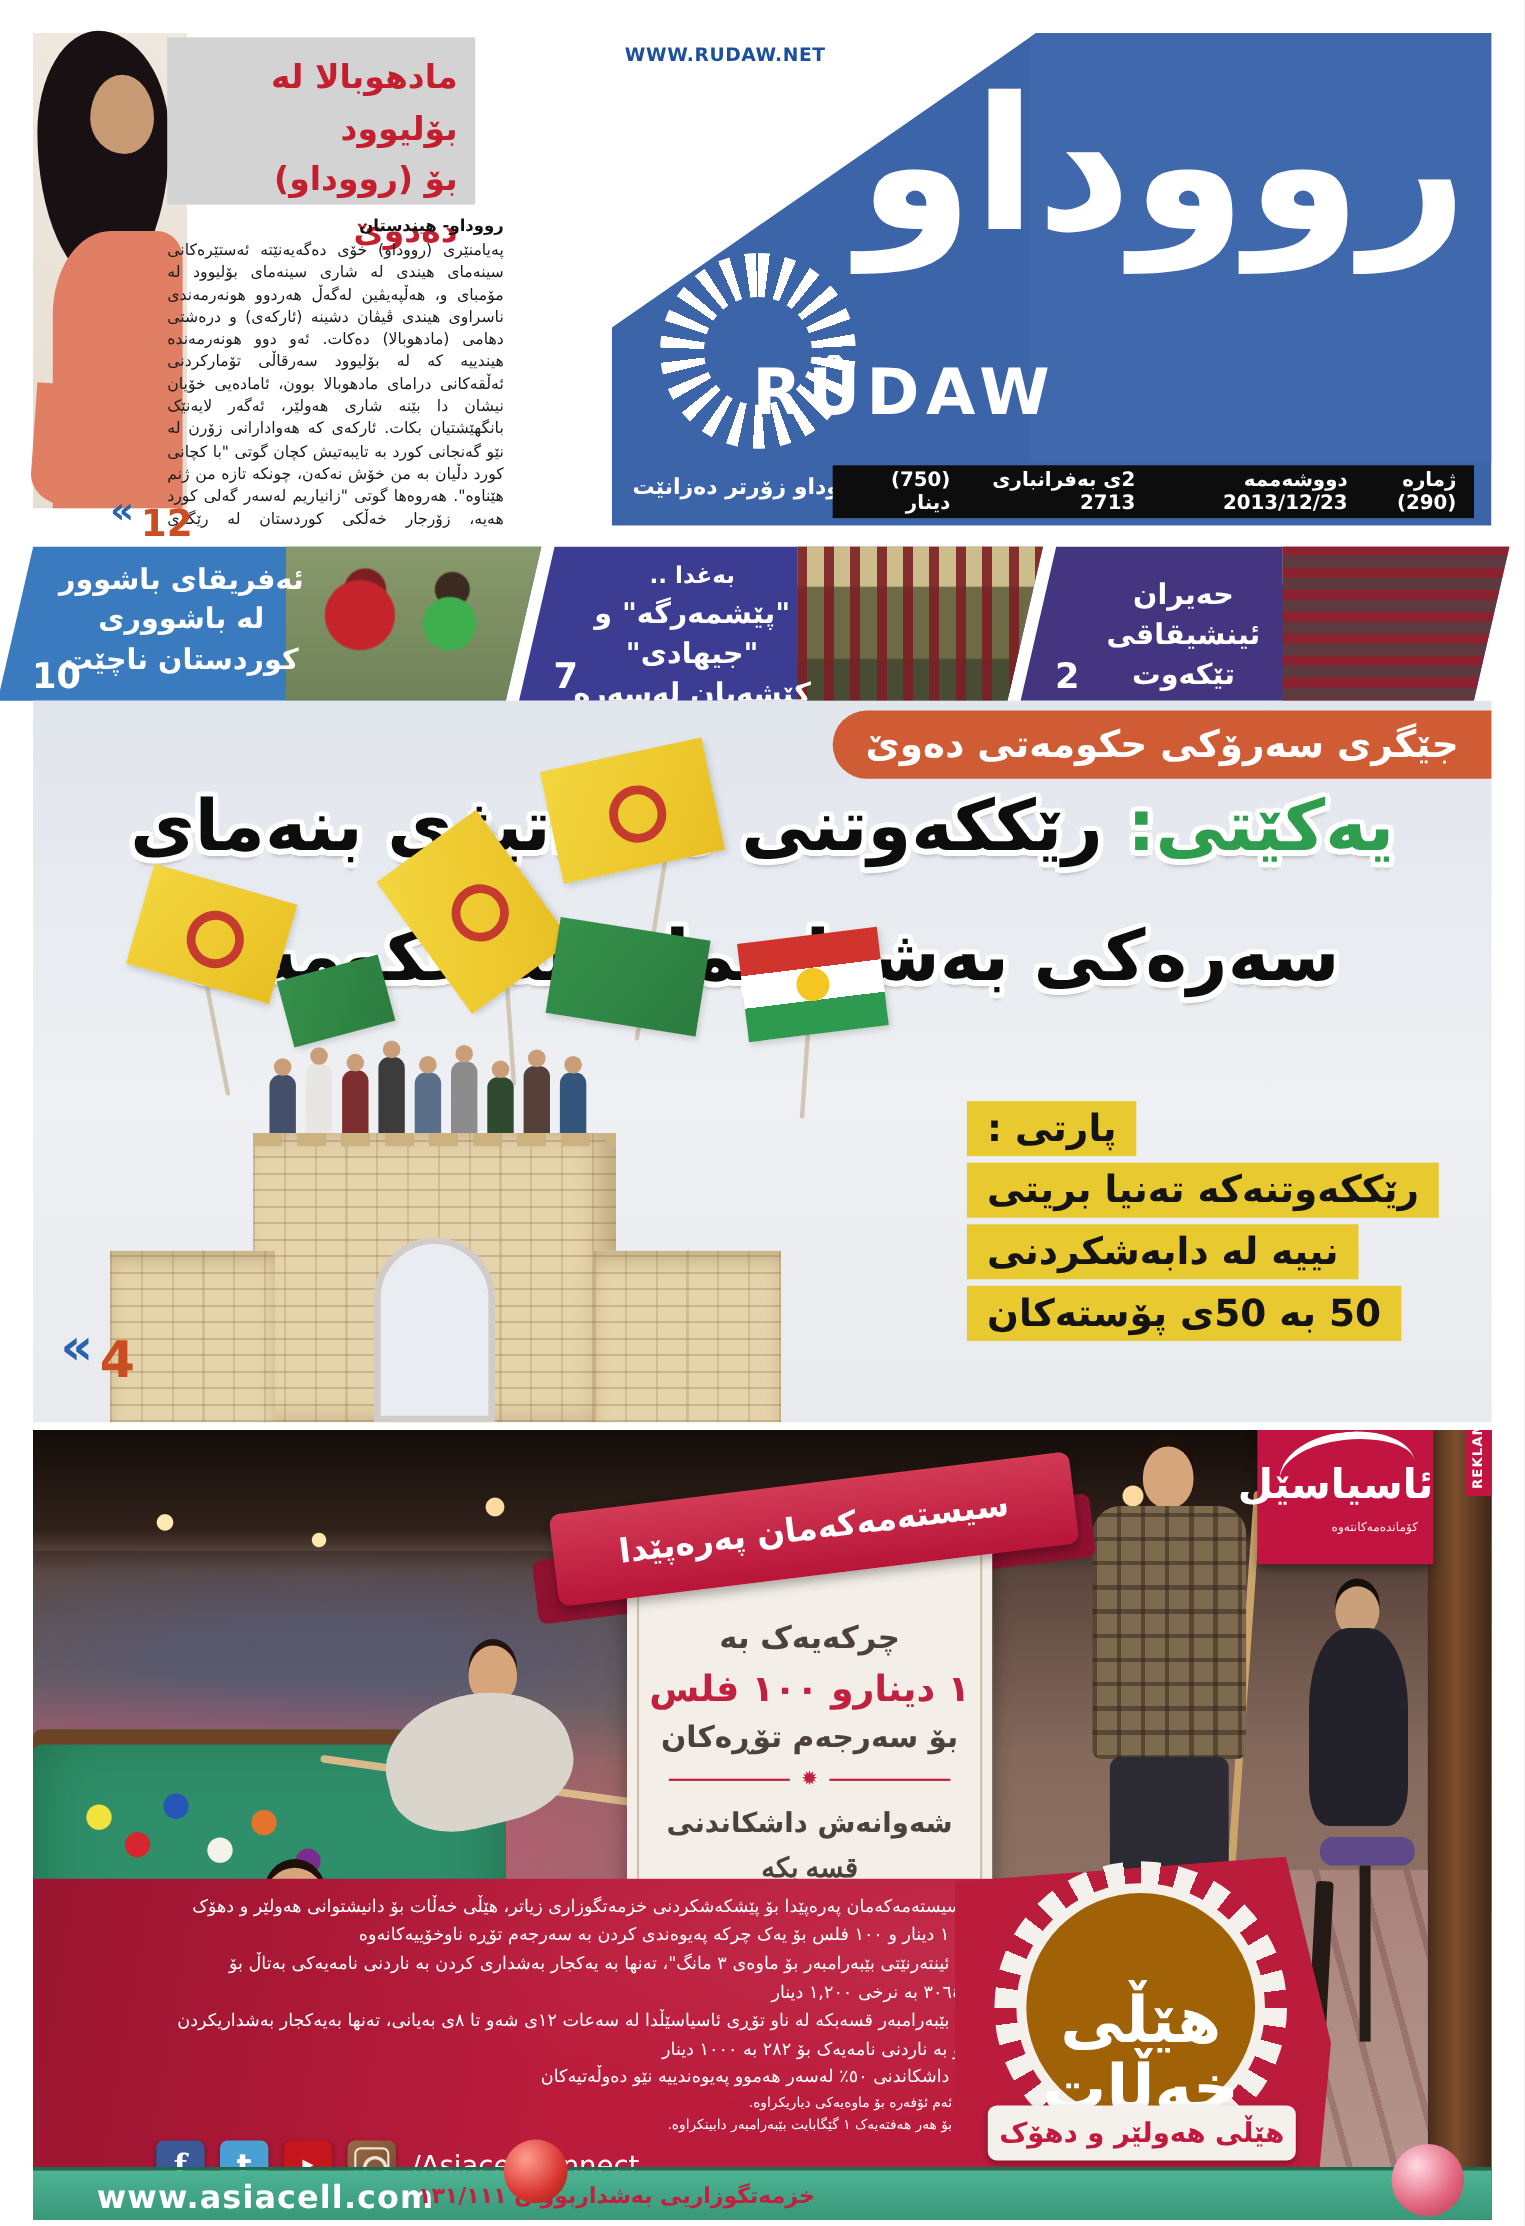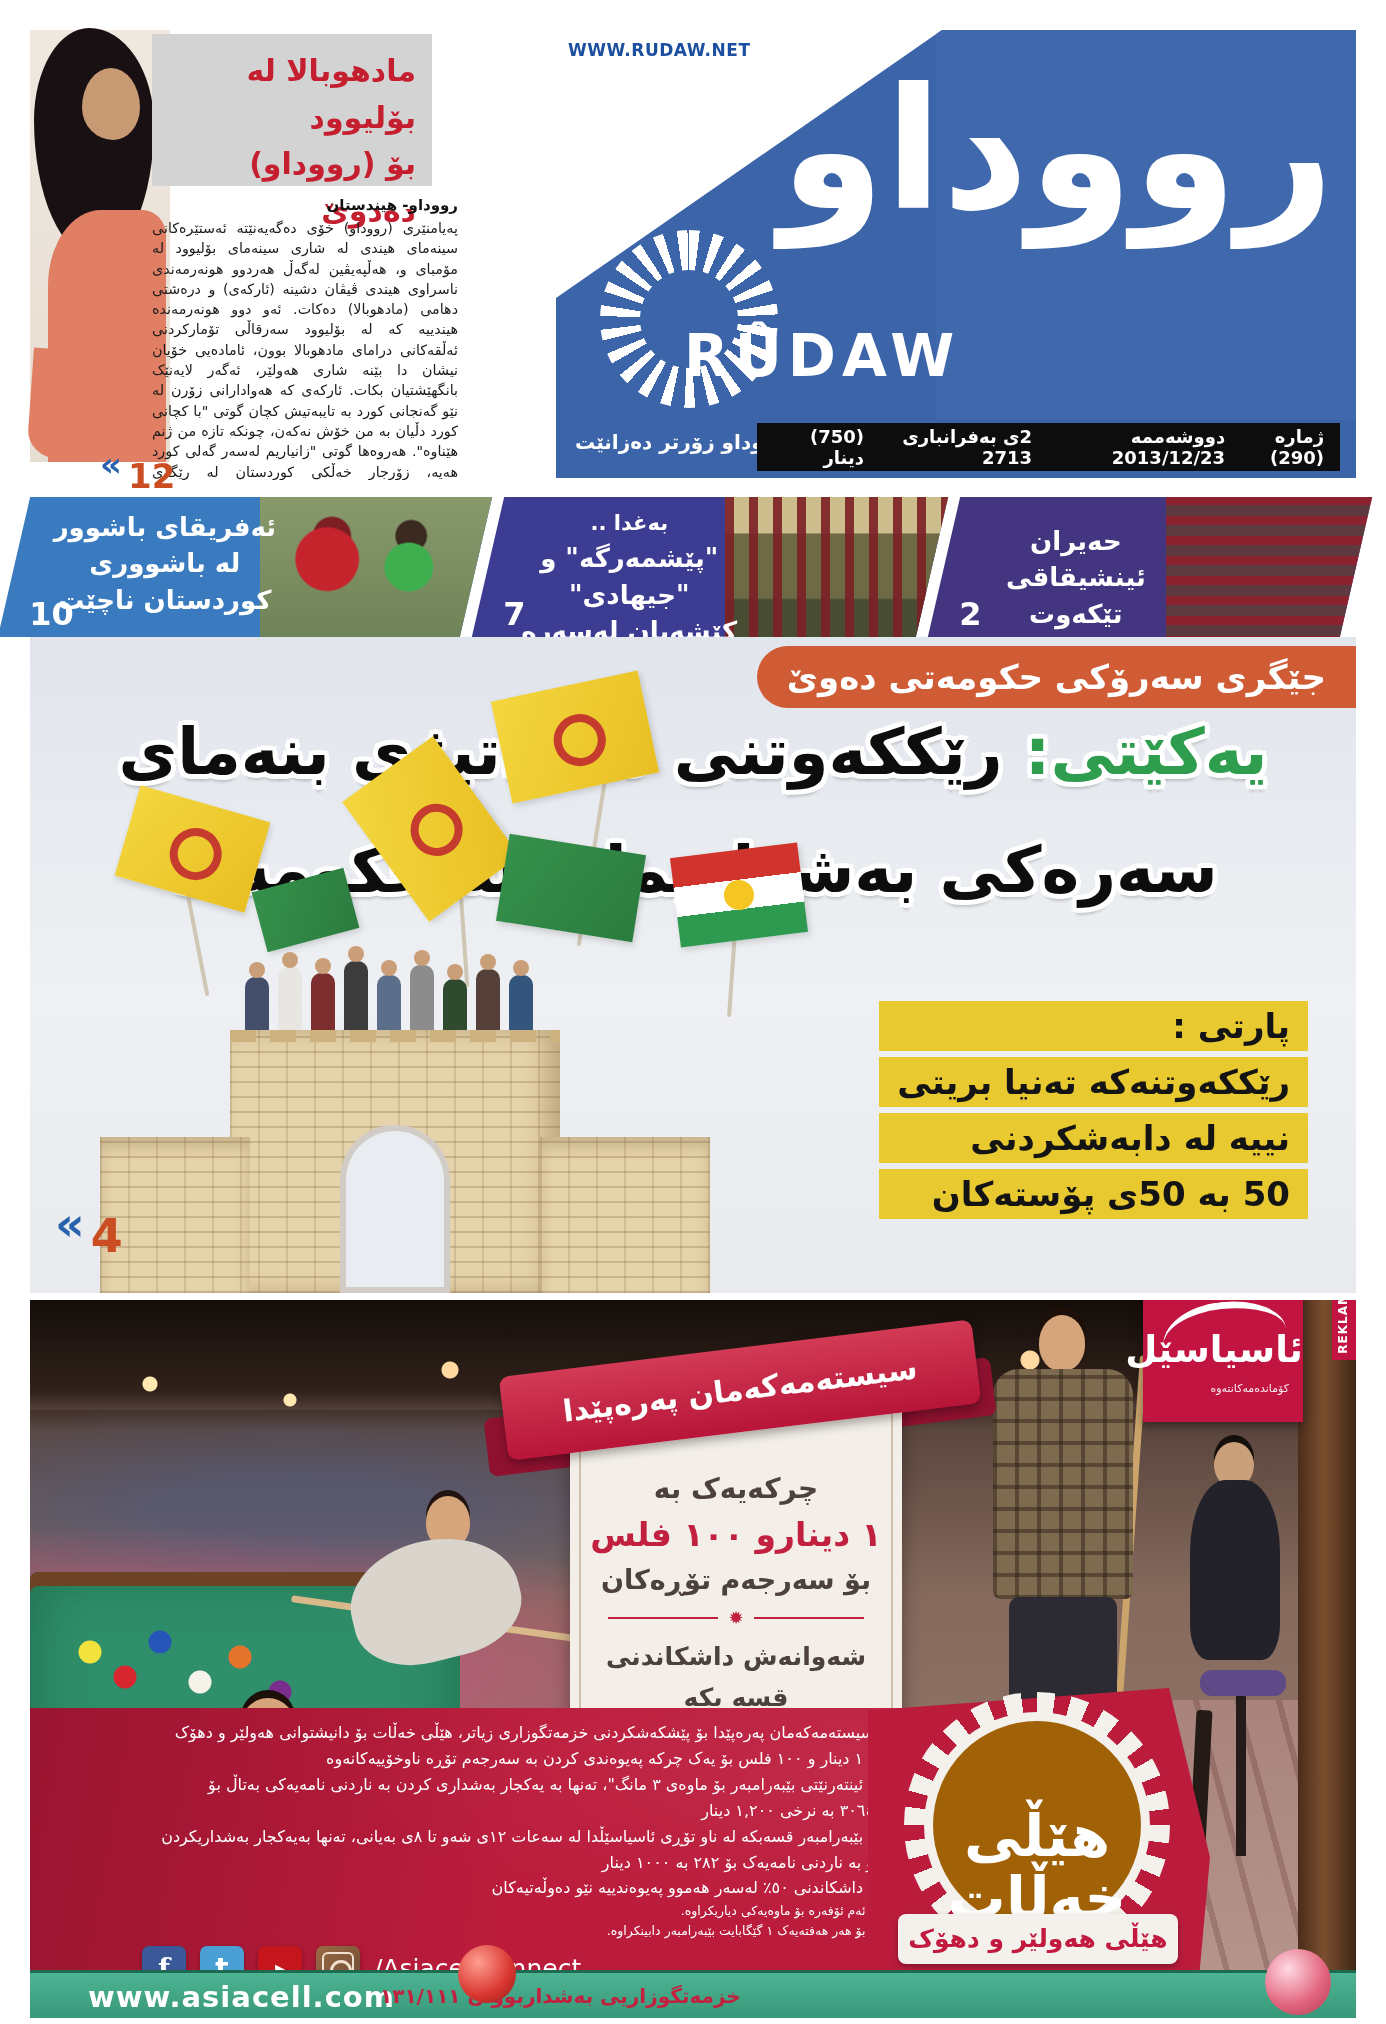--- a/index.html
+++ b/index.html
@@ -69,21 +69,21 @@
      linear-gradient(180deg,#c9b49b 0 26%,rgba(0,0,0,0) 27%);}
 
   
   .lead{left:30px;top:637px;width:1326px;height:656px;background:linear-gradient(180deg,#e1e5ec,#eef0f3 55%,#e8eaee);overflow:hidden;}
   .lead-kicker{position:absolute;right:0;top:9px;height:62px;line-height:62px;padding:0 30px;
     background:#cf5c35;border-radius:34px 0 0 34px;color:#fff;font-weight:bold;font-size:34px;direction:rtl;}
   .lead-h{position:absolute;left:0;right:0;text-align:center;font-weight:bold;font-size:64px;color:#0d0d0d;direction:rtl;
     text-shadow:-4px -4px 0 #fff,4px -4px 0 #fff,-4px 4px 0 #fff,4px 4px 0 #fff,0 -5px 0 #fff,0 5px 0 #fff,-5px 0 0 #fff,5px 0 0 #fff,0 7px 3px rgba(0,0,0,.18);}
   .lead-h1{top:78px;} .lead-h2{top:196px;}
   .lead-h .green{color:#2e9e4e;}
-  .pull{position:absolute;right:48px;top:364px;display:flex;flex-direction:column;gap:6px;direction:rtl;}
+  .pull{position:absolute;right:48px;top:364px;display:flex;flex-direction:column;align-items:flex-end;gap:6px;direction:rtl;}
   .pull div{background:#e9c930;color:#141414;font-weight:bold;font-size:34px;padding:5px 18px;}
   
   .brick{background-color:#e5d3ab;background-image:
      repeating-linear-gradient(0deg,rgba(140,109,70,.30) 0 2px,rgba(0,0,0,0) 2px 15px),
      repeating-linear-gradient(90deg,rgba(140,109,70,.22) 0 2px,rgba(0,0,0,0) 2px 28px);}
   .tower{position:absolute;left:200px;top:393px;width:330px;height:263px;box-shadow:inset -14px 0 22px rgba(120,90,50,.35);}
   .tower::before{content:"";position:absolute;left:0;top:0;right:0;height:12px;
      background:repeating-linear-gradient(90deg,#cbb27f 0 26px,rgba(0,0,0,0) 26px 40px);}
   .arch{position:absolute;left:110px;top:95px;width:110px;height:168px;background:#e9ecf1;border-radius:55px 55px 0 0;
      box-shadow:inset 0 0 0 6px rgba(140,109,70,.25);}
@@ -180,21 +180,21 @@
   .shield::after{content:"";position:absolute;left:50%;bottom:-14px;width:30px;height:30px;margin-left:-15px;background:#f3efe8;
      transform:rotate(45deg);box-shadow:3px 3px 0 #cfc0ab inset;}
   .offer{position:absolute;left:18px;right:18px;top:100px;text-align:center;direction:rtl;color:#4c413b;font-weight:bold;}
   .offer .o0{font-size:28px;margin-bottom:10px;}
   .offer .o1{font-size:33px;color:#c2203f;margin-bottom:10px;}
   .offer .o2{font-size:27px;margin-bottom:12px;}
   .offer .odiv{display:flex;align-items:center;gap:10px;margin:8px 20px 14px;}
   .offer .odiv i{flex:1;height:2px;background:#c2203f;}
   .offer .odiv b{color:#c2203f;font-size:18px;}
   .offer .o3{font-size:25px;margin-bottom:12px;}
-  .offer .o4{font-size:25px;}
+  .offer .o4{font-size:25px;font-family:Liberation Serif, serif;}
   .ribbon-back{position:absolute;left:455px;top:88px;width:510px;height:58px;background:#8f1130;transform:rotate(-7deg);border-radius:8px;}
   .ribbon{position:absolute;left:472px;top:48px;width:476px;height:84px;transform:rotate(-7deg);
      background:linear-gradient(180deg,#d23a55,#b81538);border-radius:10px;color:#fff;font-weight:bold;font-size:30px;
      line-height:84px;text-align:center;direction:rtl;box-shadow:0 5px 10px rgba(0,0,0,.3);}
 
   .asiacell-logo{position:absolute;left:1113px;top:-14px;width:160px;height:136px;background:#c21441;
      box-shadow:0 4px 10px rgba(0,0,0,.35);text-align:center;}
   .asw{position:absolute;left:18px;top:16px;width:124px;height:34px;border:0;border-top:7px solid #fff;
      border-radius:100% 100% 0 0/190% 160% 0 0;transform:rotate(-6deg);}
   .asb{position:absolute;left:0;right:0;top:42px;color:#fff;font-weight:bold;font-size:37px;direction:rtl;}

